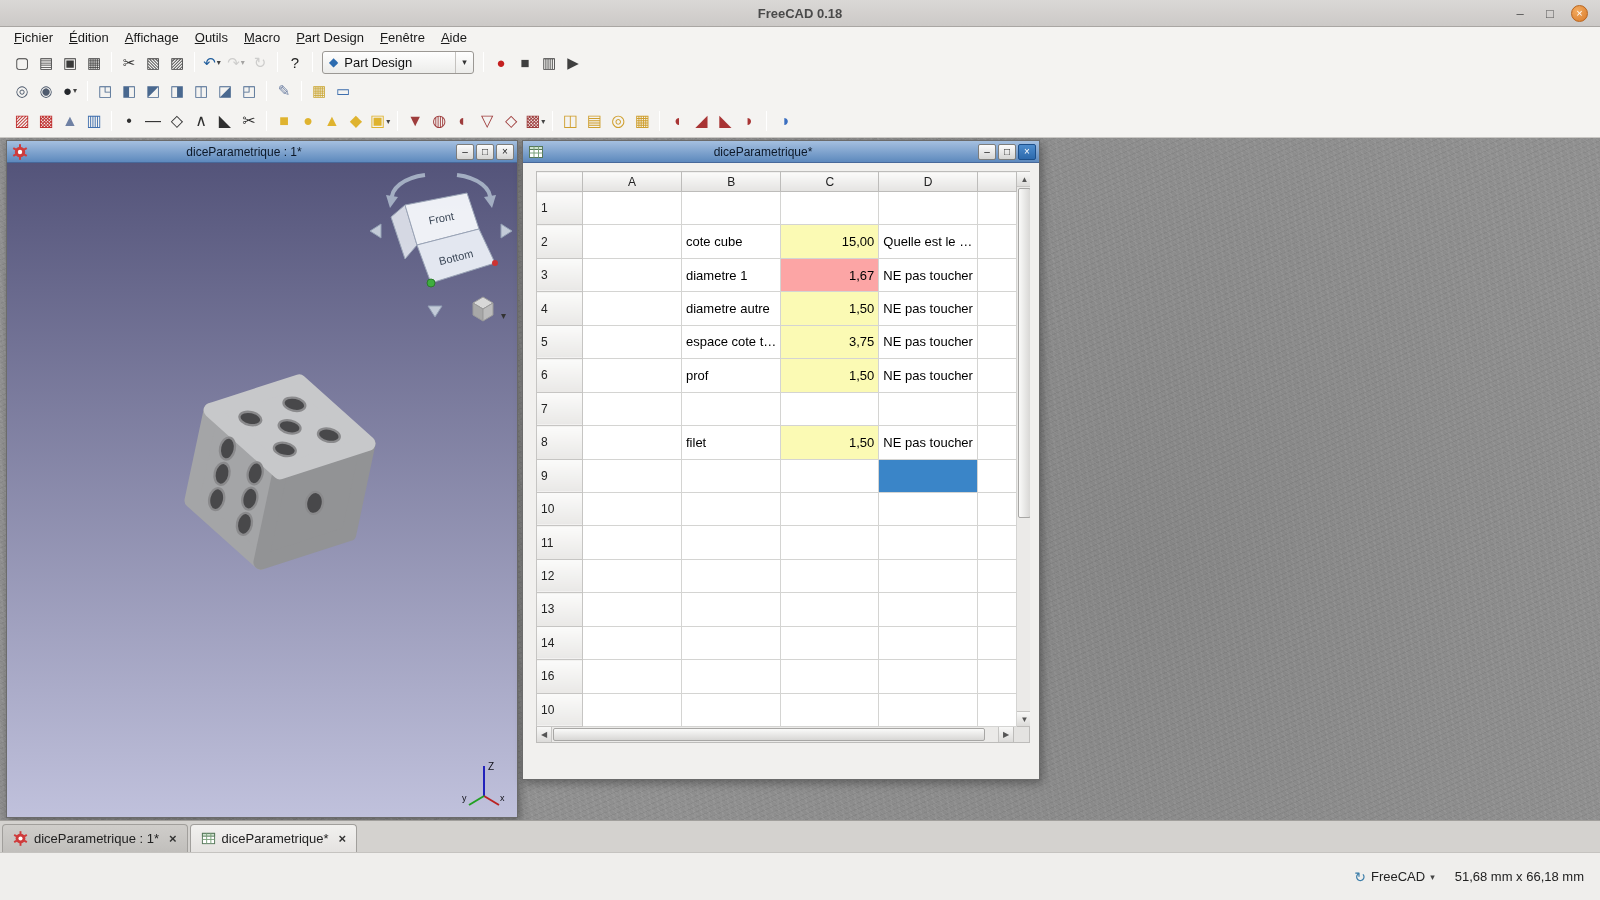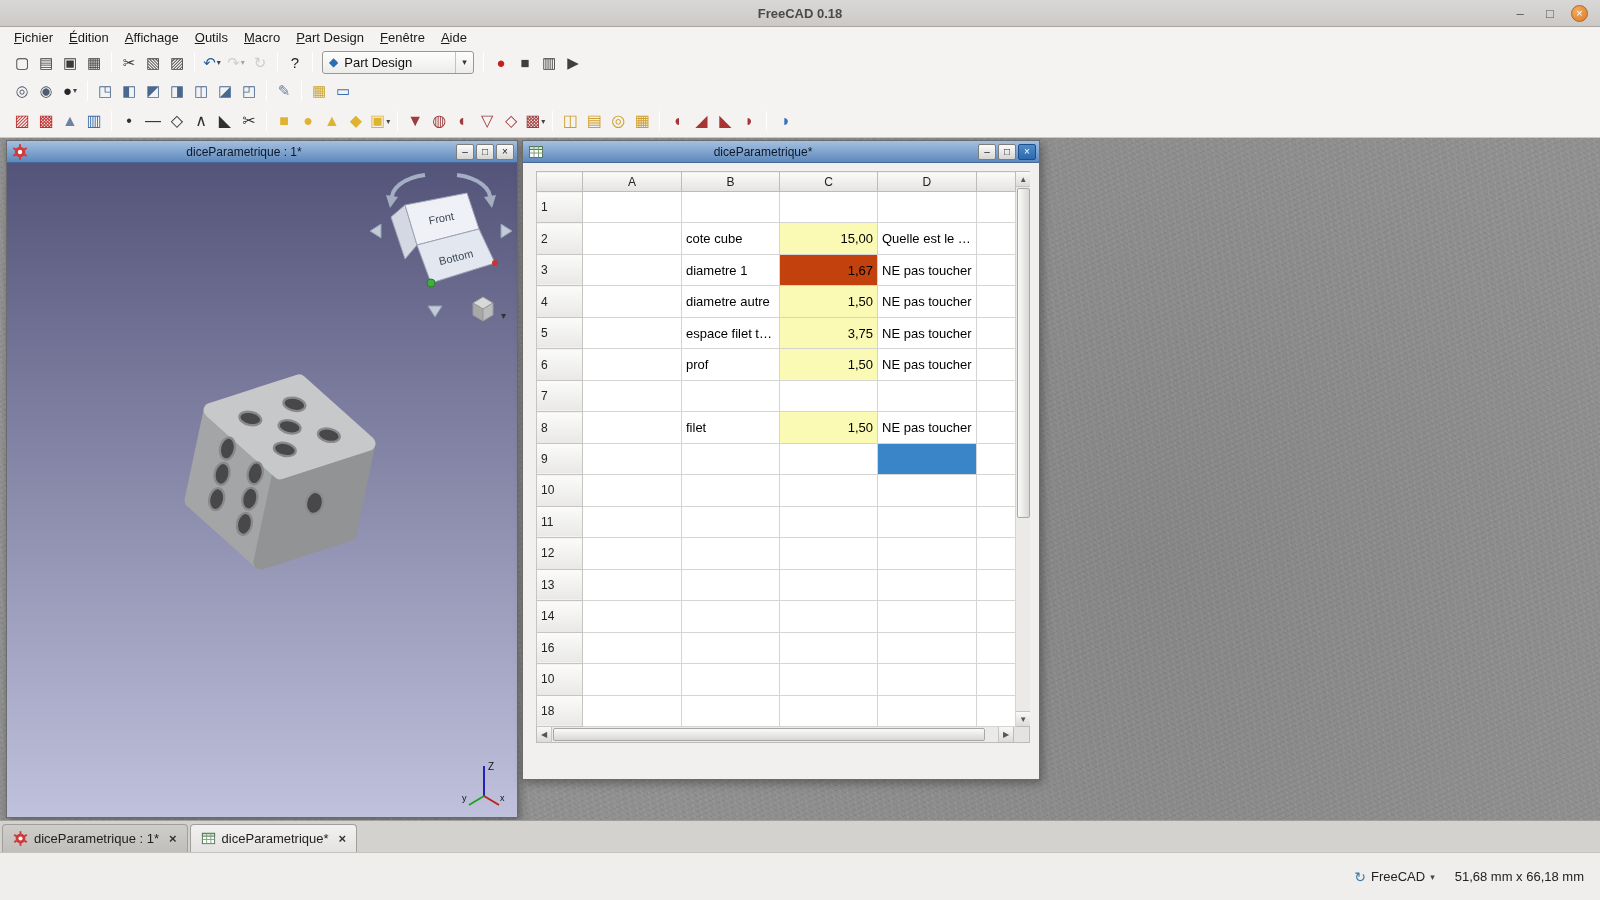--- a/index.html
+++ b/index.html
@@ -489,36 +489,36 @@
                   <td></td>
                   <td>cote cube</td>
                   <td class="num" style="background: rgb(251, 250, 180);">15,00</td>
                   <td>Quelle est le …</td>
                   <td></td>
                 </tr>
                 <tr>
                   <th>3</th>
                   <td></td>
                   <td>diametre 1</td>
-                  <td class="num" style="background: #c2410c;">1,67</td>
+                  <td class="num" style="background: #fca5a5;">1,67</td>
                   <td>NE pas toucher</td>
                   <td></td>
                 </tr>
                 <tr>
                   <th>4</th>
                   <td></td>
                   <td>diametre autre</td>
                   <td class="num" style="background: rgb(251, 250, 180);">1,50</td>
                   <td>NE pas toucher</td>
                   <td></td>
                 </tr>
                 <tr>
                   <th>5</th>
                   <td></td>
-                  <td>espace filet t…</td>
+                  <td>espace cote t…</td>
                   <td class="num" style="background: rgb(251, 250, 180);">3,75</td>
                   <td>NE pas toucher</td>
                   <td></td>
                 </tr>
                 <tr>
                   <th>6</th>
                   <td></td>
                   <td>prof</td>
                   <td class="num" style="background: rgb(251, 250, 180);">1,50</td>
                   <td>NE pas toucher</td>
@@ -591,28 +591,20 @@
                 <tr>
                   <th>16</th>
                   <td></td>
                   <td></td>
                   <td class="num"></td>
                   <td></td>
                   <td></td>
                 </tr>
                 <tr>
                   <th>10</th>
-                  <td></td>
-                  <td></td>
-                  <td class="num"></td>
-                  <td></td>
-                  <td></td>
-                </tr>
-                <tr>
-                  <th>18</th>
                   <td></td>
                   <td></td>
                   <td class="num"></td>
                   <td></td>
                   <td></td>
                 </tr>
               </tbody>
           </table>
 
           <div class="vscroll">

